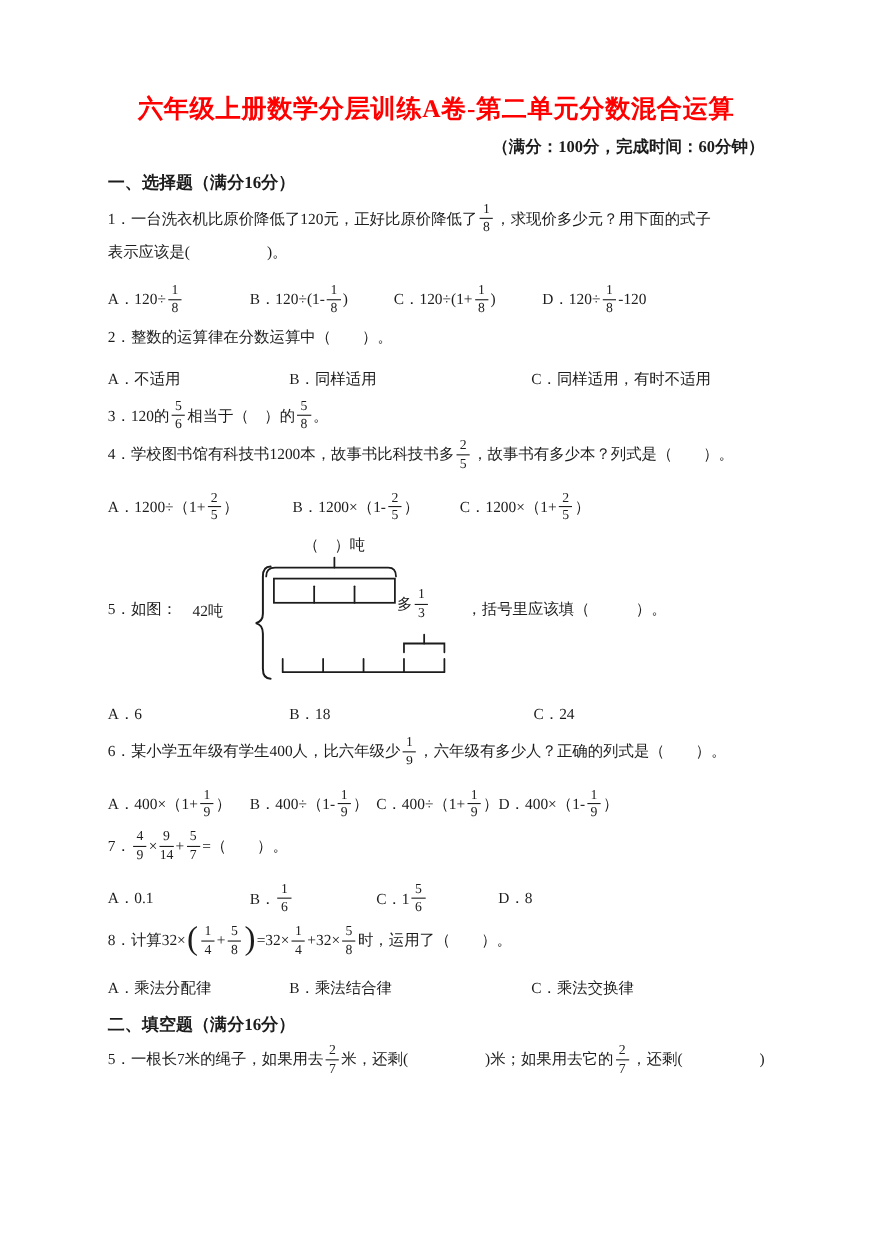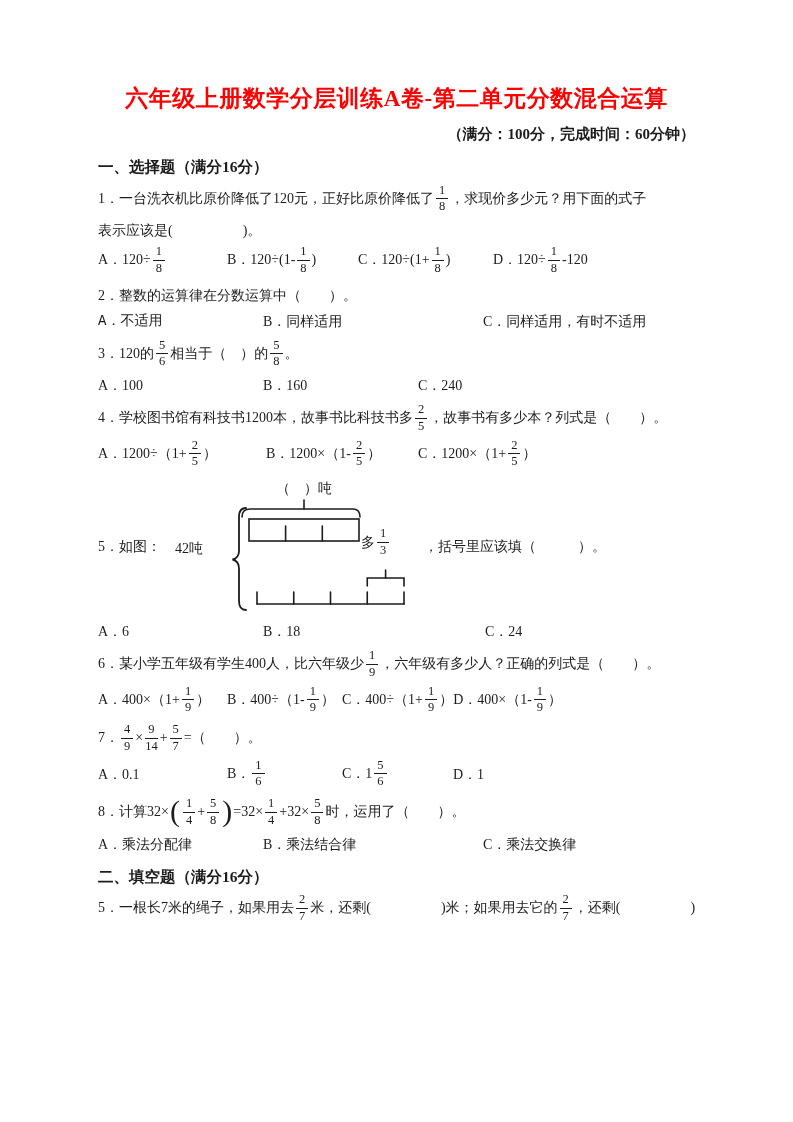--- a/index.html
+++ b/index.html
@@ -6,21 +6,21 @@
   body{width:793px;height:1122px;overflow:hidden;position:relative;
        font-family:"Liberation Serif","DejaVu Serif",serif;color:#1c1c1c;font-size:14px;}
   .page{padding:84px 98px 0 98px;}
   .title{margin:0 0 10px 0;text-align:center;font-size:23px;font-weight:bold;color:#fe0000;
          letter-spacing:0.5px;line-height:1.3;white-space:nowrap;}
   .subtitle{text-align:right;font-weight:bold;font-size:15px;margin:0 0 6px 0;line-height:1.4;}
   .sec-heading{font-weight:bold;font-size:15.5px;margin:11px 0 7px 0;line-height:1.4;}
   .qblock{margin:0;}
   .qline{margin:5px 0;line-height:1.5;white-space:nowrap;}
   .opts{display:flex;align-items:center;margin:5px 0 8px 0;line-height:1.5;white-space:nowrap;}
-  .opt{display:inline-block;}
+  .opt{display:inline-block;margin-top:12px;}
   .run{white-space:pre;}
   .frac{display:inline-block;vertical-align:middle;text-align:center;font-size:12.5px;
         line-height:1.1;margin:0 2px;transform:translateY(-1px);}
   .frac .fn{display:block;padding:0 3px 1px 3px;border-bottom:1.3px solid #1c1c1c;}
   .frac .fd{display:block;padding-top:1px;}
   .bp{display:inline-block;vertical-align:middle;font-size:30px;line-height:1;font-weight:400;
       margin:0 1px;transform:translateY(-2px);}
   
   .q5row{display:flex;align-items:center;margin:3px 0;white-space:nowrap;}
   .dgbox{position:relative;width:244px;height:138px;flex:0 0 auto;margin-left:14px;}
@@ -44,32 +44,27 @@
         <div class="opts">
           <span class="opt" style="min-width: 129px;"><span class="run">A．120÷</span><span class="frac"><span class="fn">1</span><span class="fd">8</span></span></span>
           <span class="opt" style="min-width: 131px;"><span class="run">B．120÷(1-</span><span class="frac"><span class="fn">1</span><span class="fd">8</span></span><span class="run">)</span></span>
           <span class="opt" style="min-width: 135px;"><span class="run">C．120÷(1+</span><span class="frac"><span class="fn">1</span><span class="fd">8</span></span><span class="run">)</span></span>
           <span class="opt"><span class="run">D．120÷</span><span class="frac"><span class="fn">1</span><span class="fd">8</span></span><span class="run">-120</span></span>
         </div>
       </div>
       <div class="qblock">
         <div class="qline"><span class="run">2．整数的运算律在分数运算中（　　）。</span></div>
         <div class="opts">
-          <span class="opt" style="min-width: 165px; font-family: Liberation Mono, monospace;"><span class="run">A．不适用</span></span>
+          <span class="opt" style="min-width: 165px;"><span class="run">A．不适用</span></span>
           <span class="opt" style="min-width: 220px;"><span class="run">B．同样适用</span></span>
           <span class="opt"><span class="run">C．同样适用，有时不适用</span></span>
         </div>
       </div>
       <div class="qblock">
         <div class="qline"><span class="run">3．120的</span><span class="frac"><span class="fn">5</span><span class="fd">6</span></span><span class="run">相当于（　）的</span><span class="frac"><span class="fn">5</span><span class="fd">8</span></span><span class="run">。</span></div>
-        <div class="opts">
-          <span class="opt" style="min-width: 165px;"><span class="run">A．100</span></span>
-          <span class="opt" style="min-width: 155px;"><span class="run">B．160</span></span>
-          <span class="opt"><span class="run">C．240</span></span>
-        </div>
       </div>
       <div class="qblock">
         <div class="qline"><span class="run">4．学校图书馆有科技书1200本，故事书比科技书多</span><span class="frac"><span class="fn">2</span><span class="fd">5</span></span><span class="run">，故事书有多少本？列式是（　　）。</span></div>
         <div class="opts">
           <span class="opt" style="min-width: 168px;"><span class="run">A．1200÷（1+</span><span class="frac"><span class="fn">2</span><span class="fd">5</span></span><span class="run">）</span></span>
           <span class="opt" style="min-width: 152px;"><span class="run">B．1200×（1-</span><span class="frac"><span class="fn">2</span><span class="fd">5</span></span><span class="run">）</span></span>
           <span class="opt"><span class="run">C．1200×（1+</span><span class="frac"><span class="fn">2</span><span class="fd">5</span></span><span class="run">）</span></span>
         </div>
       </div>
       <div class="qblock">
@@ -120,21 +115,21 @@
           <span class="opt" style="min-width: 111px;"><span class="run">C．400÷（1+</span><span class="frac"><span class="fn">1</span><span class="fd">9</span></span><span class="run">）</span></span>
           <span class="opt"><span class="run">D．400×（1-</span><span class="frac"><span class="fn">1</span><span class="fd">9</span></span><span class="run">）</span></span>
         </div>
       </div>
       <div class="qblock">
         <div class="qline"><span class="run">7．</span><span class="frac"><span class="fn">4</span><span class="fd">9</span></span><span class="run">×</span><span class="frac"><span class="fn">9</span><span class="fd">14</span></span><span class="run">+</span><span class="frac"><span class="fn">5</span><span class="fd">7</span></span><span class="run">=（　　）。</span></div>
         <div class="opts">
           <span class="opt" style="min-width: 129px;"><span class="run">A．0.1</span></span>
           <span class="opt" style="min-width: 115px;"><span class="run">B．</span><span class="frac"><span class="fn">1</span><span class="fd">6</span></span></span>
           <span class="opt" style="min-width: 111px;"><span class="run">C．1</span><span class="frac"><span class="fn">5</span><span class="fd">6</span></span></span>
-          <span class="opt"><span class="run">D．1</span></span>
+          <span class="opt"><span class="run">D．8</span></span>
         </div>
       </div>
       <div class="qblock">
         <div class="qline"><span class="run">8．计算32×</span><span class="bp">(</span><span class="frac"><span class="fn">1</span><span class="fd">4</span></span><span class="run">+</span><span class="frac"><span class="fn">5</span><span class="fd">8</span></span><span class="bp">)</span><span class="run">=32×</span><span class="frac"><span class="fn">1</span><span class="fd">4</span></span><span class="run">+32×</span><span class="frac"><span class="fn">5</span><span class="fd">8</span></span><span class="run">时，运用了（　　）。</span></div>
         <div class="opts">
           <span class="opt" style="min-width: 165px;"><span class="run">A．乘法分配律</span></span>
           <span class="opt" style="min-width: 220px;"><span class="run">B．乘法结合律</span></span>
           <span class="opt"><span class="run">C．乘法交换律</span></span>
         </div>
       </div>

